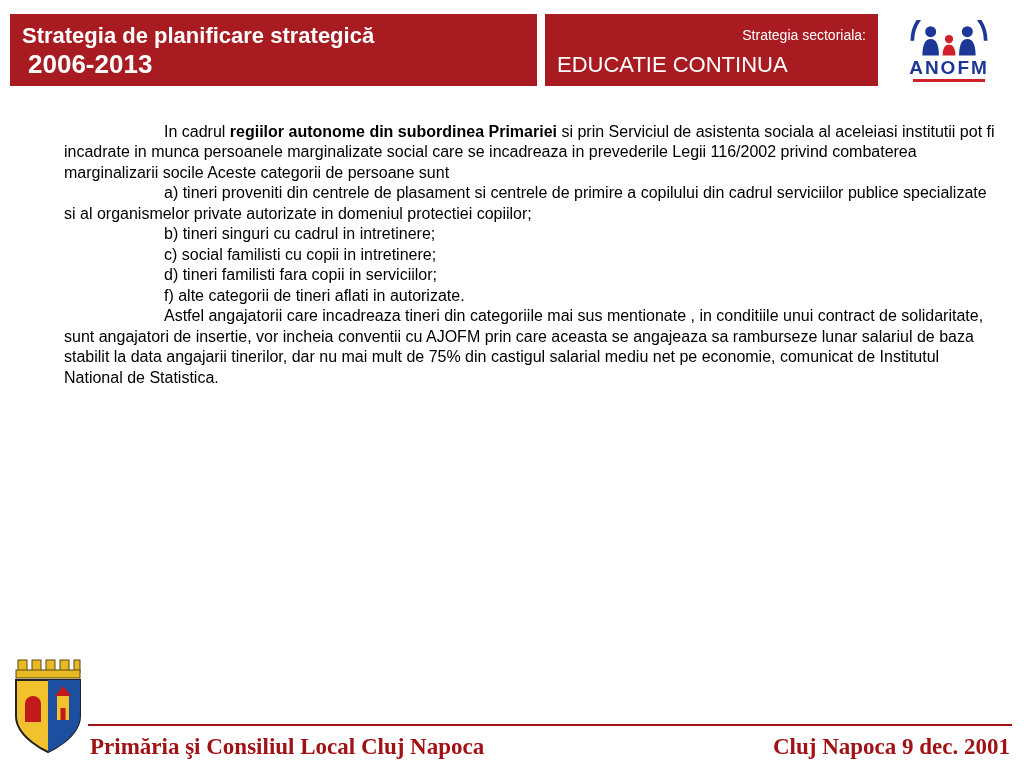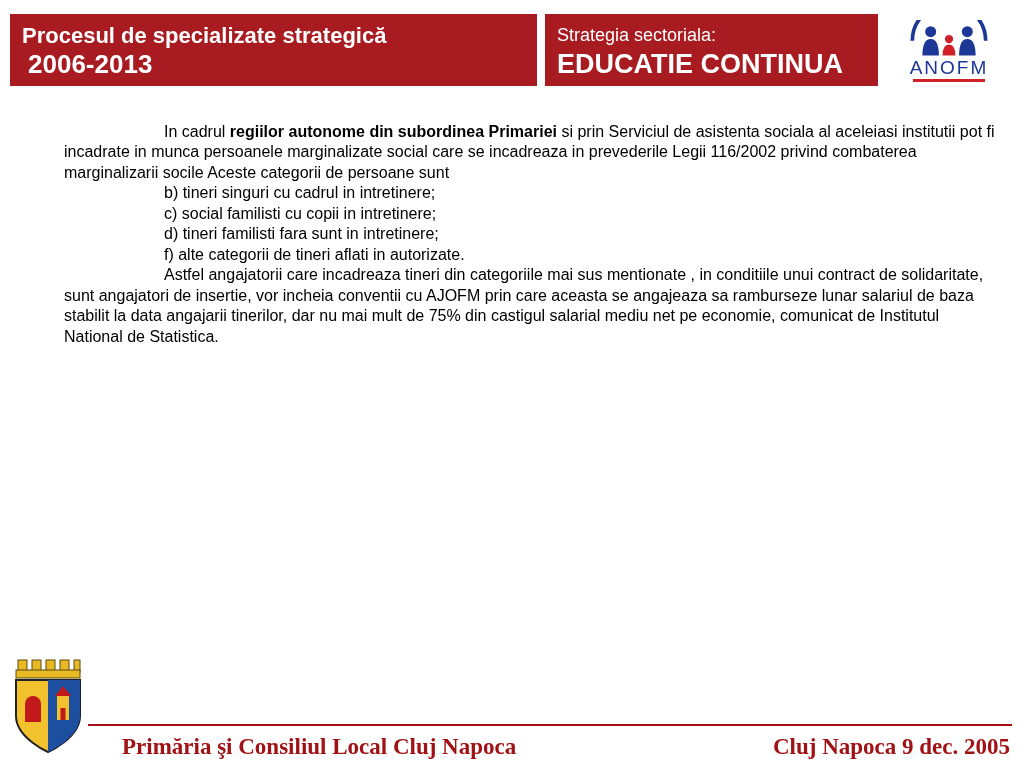--- a/index.html
+++ b/index.html
@@ -29,36 +29,36 @@
   .banner-block {
     background: #A81B20;
     color: #ffffff;
     box-sizing: border-box;
     padding: 7px 12px 0 12px;
   }
   .banner-left { width: 527px; margin-right: 8px; }
   .banner-right { flex: 1; margin-right: 6px; }
   .banner-line1 { font-size: 22px; font-weight: bold; line-height: 29px; white-space: nowrap; }
   .banner-line2 { font-size: 26px; font-weight: bold; line-height: 29px; padding-left: 6px; white-space: nowrap; }
-  .banner-sub   { font-size: 18px; font-weight: normal; line-height: 29px; white-space: nowrap; }
-  .banner-title { font-size: 27px; font-weight: bold; line-height: 29px; white-space: nowrap; }
+  .banner-sub   { font-size: 14px; font-weight: normal; line-height: 29px; white-space: nowrap; text-align: right; }
+  .banner-title { font-size: 22px; font-weight: normal; line-height: 29px; white-space: nowrap; }
 
   .logo-box {
     width: 130px;
     background: #ffffff;
     display: flex;
     flex-direction: column;
     align-items: center;
     justify-content: center;
     box-sizing: border-box;
     padding-top: 2px;
   }
   .logo-text {
     font-size: 19px;
-    font-weight: normal;
+    font-weight: bold;
     letter-spacing: 2px;
     color: #1C3796;
     line-height: 20px;
   }
   .logo-underline {
     width: 72px;
     height: 3px;
     background: #D0212A;
     margin-top: 1px;
   }
@@ -96,31 +96,30 @@
     left: 90px;
     right: 14px;
     bottom: 8px;
     display: flex;
     justify-content: space-between;
     align-items: baseline;
     font-family: "Liberation Serif", serif;
     font-weight: bold;
     font-size: 23px;
     color: #A01216;
-    margin-left: 32px;
   }
 </style>
 </head>
 <body>
 
 <div class="slide">
 
   <header class="banner">
     <div class="banner-block banner-left">
-      <div class="banner-line1">Procesul de specializate strategică</div>
+      <div class="banner-line1">Strategia de planificare strategică</div>
       <div class="banner-line2">2006-2013</div>
     </div>
     <div class="banner-block banner-right">
       <div class="banner-sub">Strategia sectoriala:</div>
       <div class="banner-title">EDUCATIE CONTINUA</div>
     </div>
     <div class="logo-box">
       <svg width="110" height="38" viewBox="0 0 120 40">
         <path d="M20 22 A 36 36 0 0 1 100 22" fill="none" stroke="#1C3796" stroke-width="4"></path>
         <circle cx="40" cy="12" r="6" fill="#1C3796"></circle>
@@ -130,23 +129,24 @@
         <circle cx="60" cy="20" r="4.5" fill="#D0212A"></circle>
         <path d="M53 38 q0 -12 7 -12 q7 0 7 12 z" fill="#D0212A"></path>
       </svg>
       <div class="logo-text">ANOFM</div>
       <div class="logo-underline"></div>
     </div>
   </header>
 
   <main class="body-text">
     <p class="para"><span>In cadrul </span><b>regiilor autonome din subordinea Primariei</b><span> si prin Serviciul de asistenta sociala al aceleiasi institutii pot fi incadrate in munca persoanele marginalizate social care se incadreaza in prevederile Legii 116/2002 privind combaterea marginalizarii socile Aceste categorii de persoane sunt</span></p>
+    <p class="para">a) tineri proveniti din centrele de plasament si centrele de primire a copilului din cadrul serviciilor publice specializate si al organismelor private autorizate in domeniul protectiei copiilor;</p>
     <p class="para">b) tineri singuri cu cadrul in intretinere;</p>
     <p class="para">c) social familisti cu copii in intretinere;</p>
-    <p class="para">d) tineri familisti fara sunt in intretinere;</p>
+    <p class="para">d) tineri familisti fara copii in serviciilor;</p>
     <p class="para">f) alte categorii de tineri aflati in autorizate.</p>
     <p class="para">Astfel angajatorii care incadreaza tineri din categoriile mai sus mentionate , in conditiile unui contract de solidaritate,  sunt angajatori de insertie, vor incheia conventii cu AJOFM  prin care aceasta se angajeaza sa ramburseze lunar salariul de baza stabilit la data angajarii tinerilor, dar nu mai mult de 75% din castigul salarial mediu net pe economie, comunicat de Institutul National de Statistica.</p>
   </main>
 
   <footer>
     <svg class="crest" viewBox="0 0 80 100">
 
       <rect x="10" y="2" width="9" height="12" fill="#E8B923" stroke="#5a4a12" stroke-width="1"></rect>
       <rect x="24" y="2" width="9" height="12" fill="#E8B923" stroke="#5a4a12" stroke-width="1"></rect>
       <rect x="38" y="2" width="9" height="12" fill="#E8B923" stroke="#5a4a12" stroke-width="1"></rect>
@@ -159,17 +159,17 @@
 
       <path d="M17 64 V46 a8 8 0 0 1 16 0 V64 Z" fill="#C21A1A"></path>
 
       <rect x="49" y="38" width="12" height="24" fill="#F2C12E"></rect>
       <path d="M47 38 L55 28 L63 38 Z" fill="#C21A1A"></path>
       <rect x="52.5" y="50" width="5" height="12" fill="#C21A1A"></rect>
     </svg>
     <div class="footer-line"></div>
     <div class="footer-texts">
       <span>Primăria şi Consiliul Local Cluj Napoca</span>
-      <span>Cluj Napoca 9 dec. 2005</span>
+      <span>Cluj Napoca 9 dec. 2001</span>
     </div>
   </footer>
 
 </div>
 
 </body></html>

